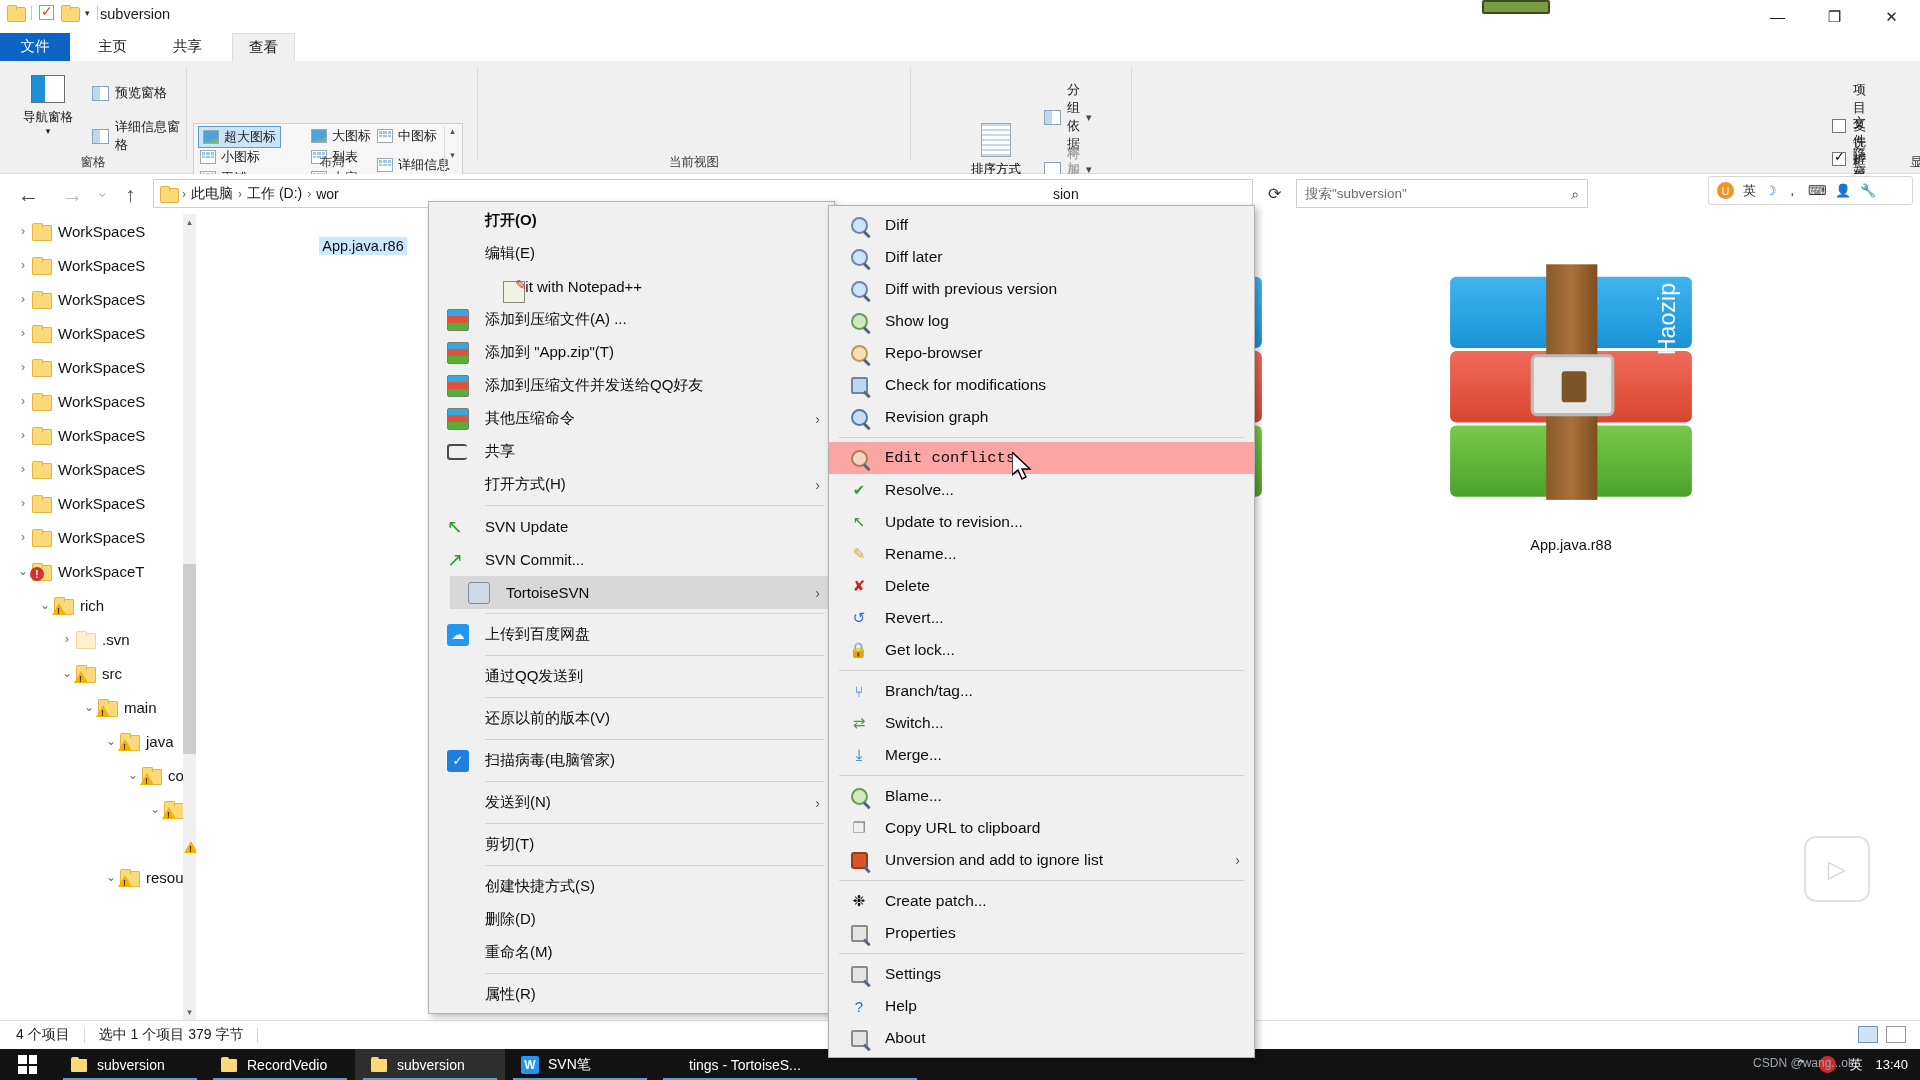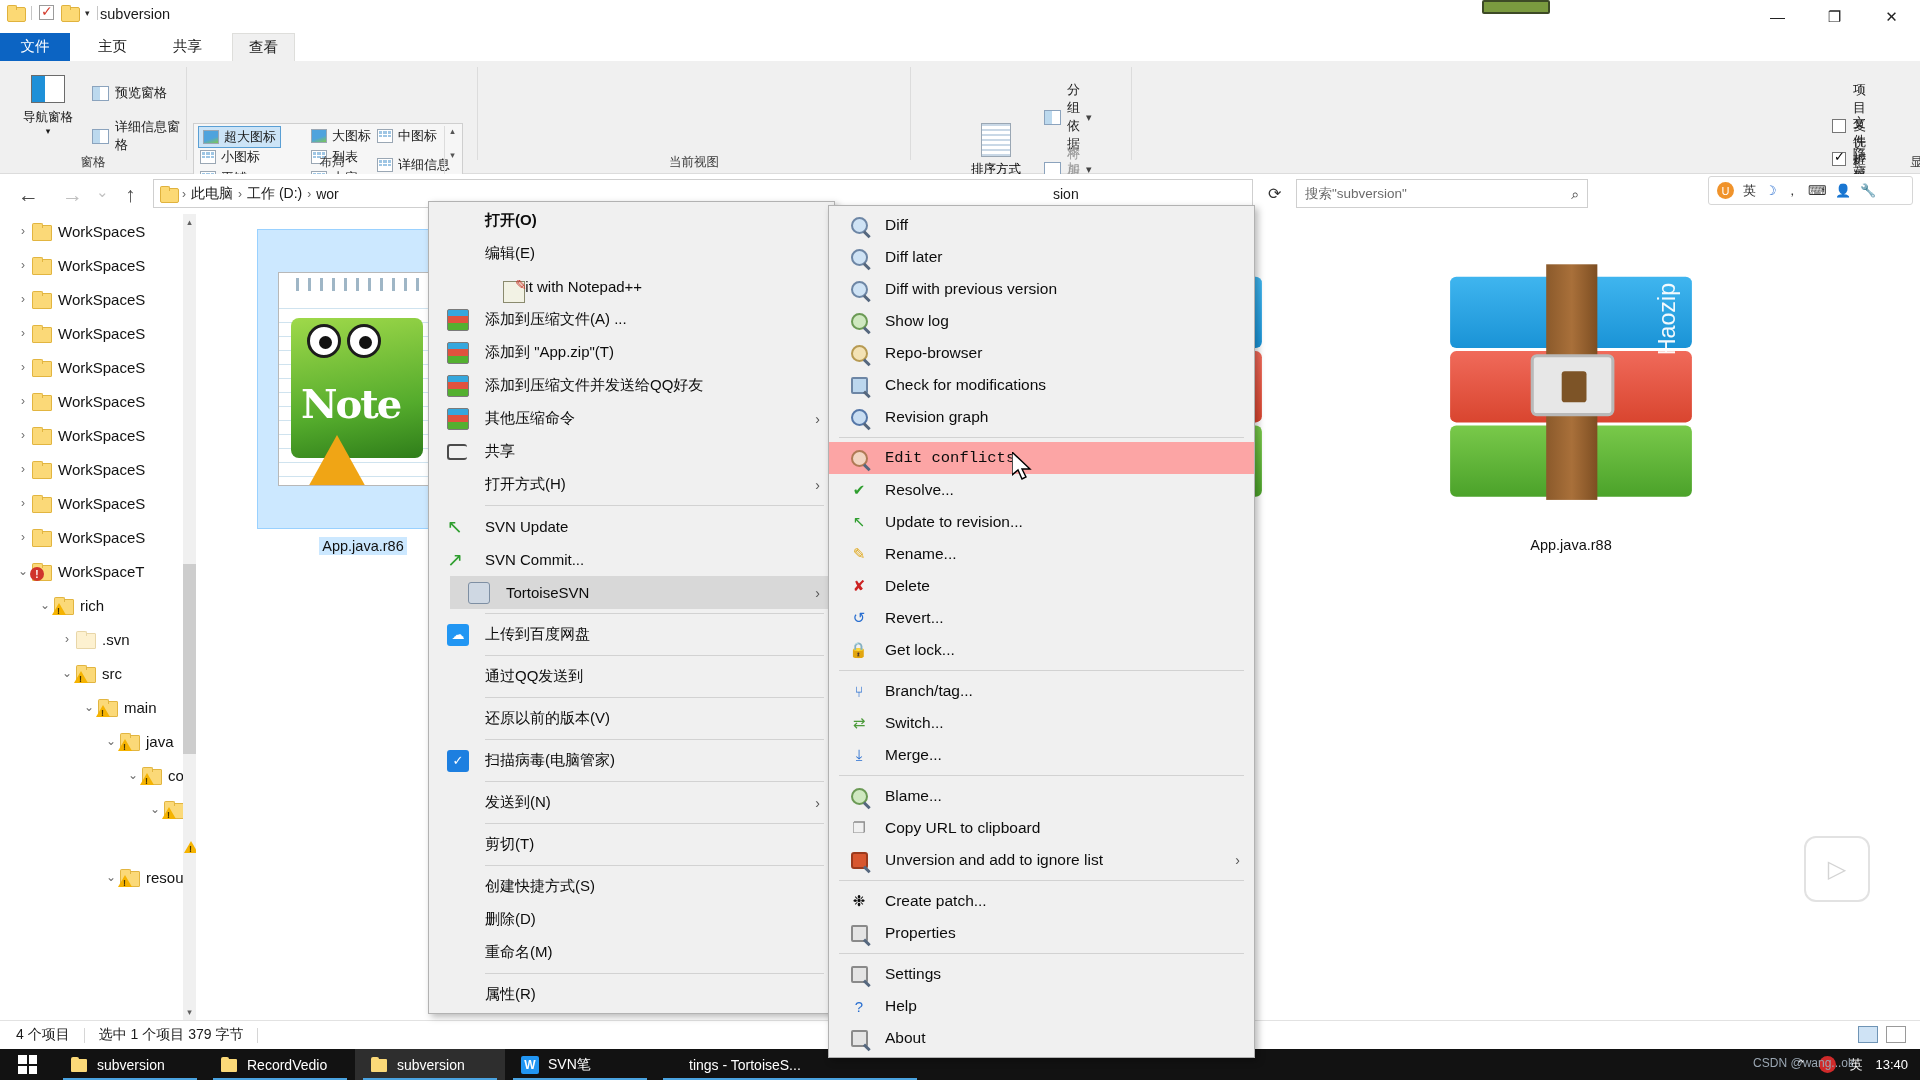--- a/index.html
+++ b/index.html
@@ -595,32 +595,20 @@
   <div id="sb-scroll">
     <span class="sb-arrow" style="top:3px;">▴</span>
     <div id="sb-thumb"></div>
     <span class="sb-arrow" style="bottom:3px;">▾</span>
   </div>
 </div>
 
 <div id="filearea">
 
   <div class="fileitem sel" style="left:52px; top:15px;">
-    <div class="thumb-wrap" style="width:212px;height:300px;display:flex;align-items:center;justify-content:center;margin:0 auto;">
-      <div class="note">
-        <div class="rings"></div>
-        <div class="lines"></div>
-        <div class="croc">
-          <span class="eye l"></span>
-          <span class="eye r"></span>
-          <span class="word">Note</span>
-        </div>
-        <div class="warn"></div>
-      </div>
-    </div>
     <div class="fname">App.java.r86</div>
   </div>
 
   <div class="fileitem" style="left:830px; top:15px;">
     <div class="thumb-wrap" style="width:212px;height:300px;display:flex;align-items:center;justify-content:center;margin:0 auto;">
       <div class="zip" style="transform:scale(1.55)">
         <div class="zband b1"></div>
         <div class="zband b2"></div>
         <div class="zband b3"></div>
         <div class="zstrap"></div>

